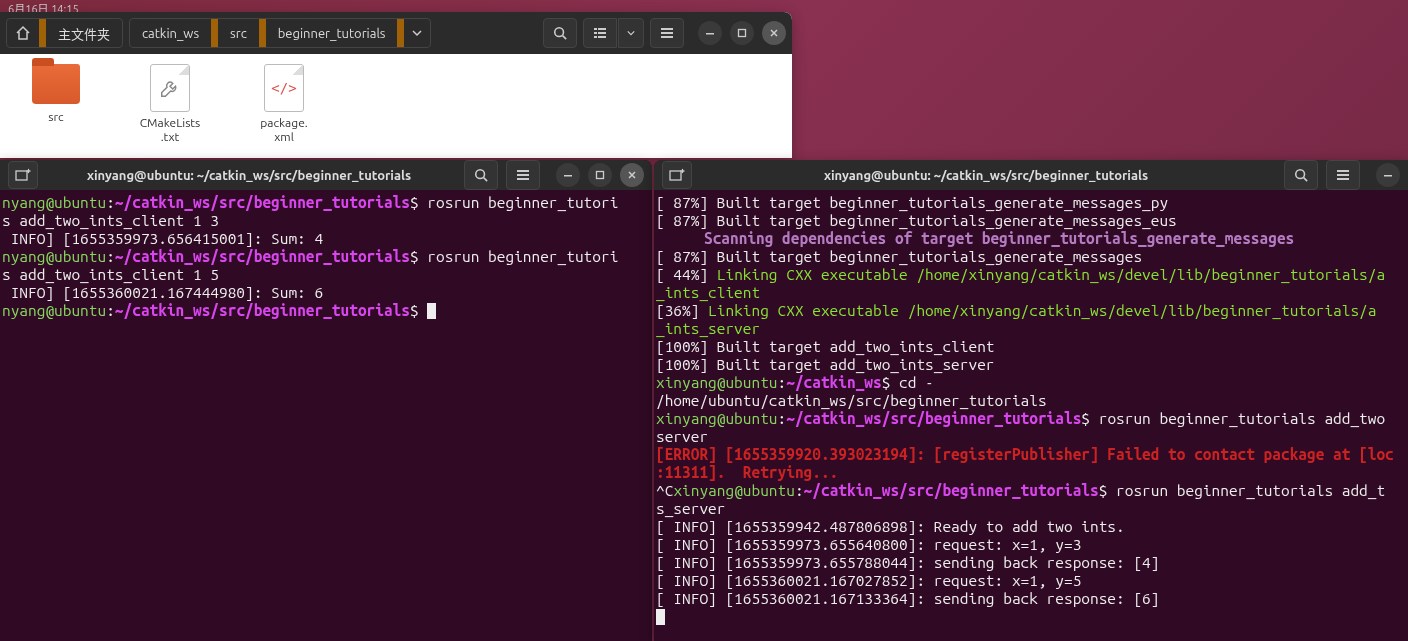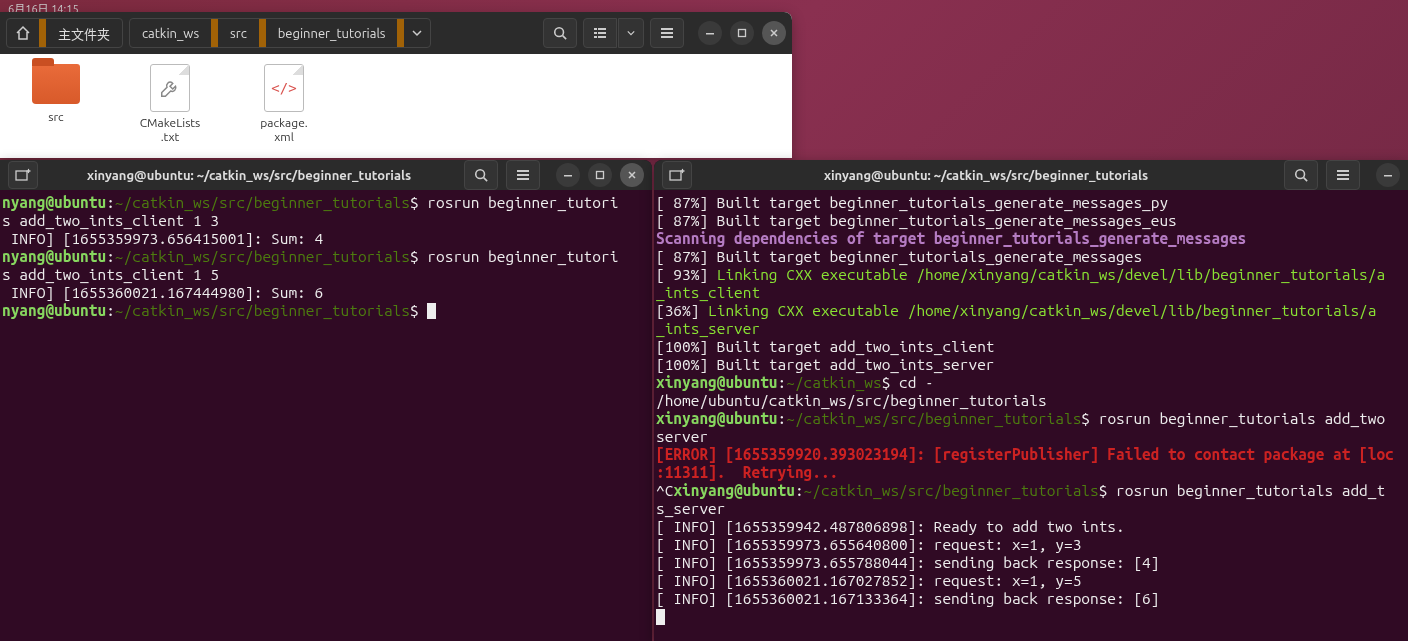--- a/index.html
+++ b/index.html
@@ -191,24 +191,24 @@
   .term-body {
     flex: 1;
     padding: 4px 2px;
     font-family: "Ubuntu Mono", "DejaVu Sans Mono", monospace;
     font-size: 15.5px;
     line-height: 18px;
     color: #eee;
     white-space: pre;
     overflow: hidden;
   }
-  .t-user { color: #87d75f; font-weight: bold; text-align: right; }
-  .t-path { color: #4d7c0f; font-weight: normal; margin-top: 12px; }
+  .t-user { color: #87d75f; font-weight: normal; text-align: right; }
+  .t-path { color: #d946ef; font-weight: bold; margin-top: 12px; }
   .t-white { color: #eee; }
-  .t-purple { color: #b57cc3; font-weight: bold; }
+  .t-purple { color: #b57cc3; font-weight: bold; margin-left: 48px; }
   .t-green { color: #8ae234; font-weight: normal; }
   .t-error { color: #cc2222; font-weight: bold; }
   .cursor {
     display: inline-block;
     width: 9px; height: 16px;
     background: #eee;
     vertical-align: text-bottom;
   }
   svg { display: block; }
 </style>
@@ -384,21 +384,21 @@
           <svg width="10" height="10">
             <rect x="1" y="5" width="8" height="1.5" fill="#ccc"></rect>
           </svg>
         </div>
     </div>
   </div>
   <div class="term-body"><span>[ 87%] Built target beginner_tutorials_generate_messages_py</span>
 <span>[ 87%] Built target beginner_tutorials_generate_messages_eus</span>
 <span class="t-purple">Scanning dependencies of target beginner_tutorials_generate_messages</span>
 <span>[ 87%] Built target beginner_tutorials_generate_messages</span>
-<span>[ 93%] </span><span class="t-green">Linking CXX executable /home/xinyang/catkin_ws/devel/lib/beginner_tutorials/a</span>
+<span>[ 44%] </span><span class="t-green">Linking CXX executable /home/xinyang/catkin_ws/devel/lib/beginner_tutorials/a</span>
 <span class="t-green">_ints_client</span>
 <span>[36%] </span><span class="t-green">Linking CXX executable /home/xinyang/catkin_ws/devel/lib/beginner_tutorials/a</span>
 <span class="t-green">_ints_server</span>
 <span>[100%] Built target add_two_ints_client</span>
 <span>[100%] Built target add_two_ints_server</span>
 <span class="t-user">xinyang@ubuntu</span><span class="t-white">:</span><span class="t-path">~/catkin_ws</span><span>$ cd -</span>
 <span>/home/ubuntu/catkin_ws/src/beginner_tutorials</span>
 <span class="t-user">xinyang@ubuntu</span><span class="t-white">:</span><span class="t-path">~/catkin_ws/src/beginner_tutorials</span><span>$ rosrun beginner_tutorials add_two</span>
 <span>server</span>
 <span class="t-error">[ERROR] [1655359920.393023194]: [registerPublisher] Failed to contact package at [loc</span>

